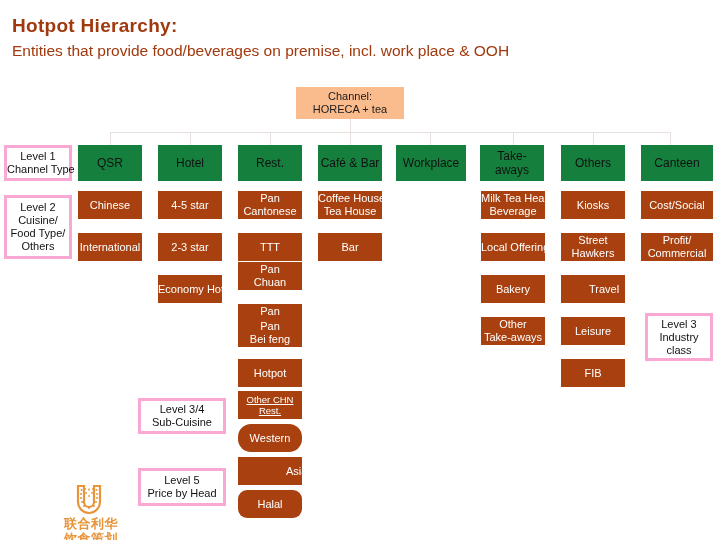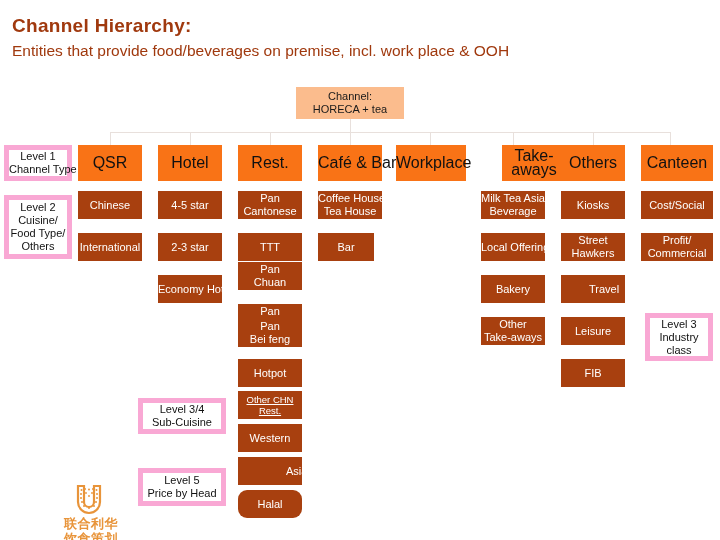--- a/index.html
+++ b/index.html
@@ -69,42 +69,42 @@
   
   .node.root {
     background: #FBBC8D;
     color: #1a1a1a;
     font-size: 11px;
     line-height: 13px;
   }
 
   
   .node.lvl1 {
-    background: #f97316;
+    background: #15803d;
     color: #111111;
-    font-size: 16px;
+    font-size: 12px;
     line-height: 14px;
   }
 
   
   .node.lvl2 {
     background: #A8400F;
     color: #ffffff;
     font-size: 11px;
     line-height: 13px;
   }
   .node.lvl2.small {
     font-size: 9.5px;
     line-height: 11px;
   }
 
   
   .node.label {
     background: #ffffff;
-    border: 5px solid #f9a8d4;
+    border: 3px solid #f9a8d4;
     color: #111111;
     font-size: 11px;
     line-height: 13px;
   }
 
   
   #brand-logo {
     position: absolute;
     left: 28px;
     top: 482px;
@@ -127,21 +127,21 @@
     font-weight: bold;
     line-height: 15px;
     letter-spacing: 0.5px;
     font-family: "DejaVu Sans", sans-serif;
   }
 </style>
 </head>
 <body>
 
 <div id="title-block">
-  <div id="page-title">Channel Hierarchy:</div>
+  <div id="page-title">Hotpot Hierarchy:</div>
   <div id="page-subtitle">Entities that provide food/beverages on premise, incl. work place &amp; OOH</div>
 </div>
 
 <div class="conn conn-v" style="left:350px; top:118px; height:28px;"></div>
 <div class="conn conn-h" style="left:110px; top:132px; width:560px;"></div>
 <div class="conn conn-v" style="left:110px; top:132px; height:14px;"></div>
 <div class="conn conn-v" style="left:190px; top:132px; height:14px;"></div>
 <div class="conn conn-v" style="left:270px; top:132px; height:14px;"></div>
 <div class="conn conn-v" style="left:350px; top:132px; height:14px;"></div>
 <div class="conn conn-v" style="left:430px; top:132px; height:14px;"></div>
@@ -207,21 +207,21 @@
 </div>
 
 <div class="node lvl1" style="left:318px; top:145px; width:64px; height:36px;justify-content:flex-end;">
   <span>Café &amp; Bar</span>
 </div>
 
 <div class="node lvl1" style="left:396px; top:145px; width:70px; height:36px;">
   <span>Workplace</span>
 </div>
 
-<div class="node lvl1" style="left:502px; top:145px; width:64px; height:36px;">
+<div class="node lvl1" style="left:480px; top:145px; width:64px; height:36px;">
   <span>
     <span>Take-</span><br>
     <span>aways</span>
   </span>
 </div>
 
 <div class="node lvl1" style="left:561px; top:145px; width:64px; height:36px;">
   <span>Others</span>
 </div>
 
@@ -275,43 +275,43 @@
 </div>
 <div class="node lvl2" style="left:238px; top:359px; width:64px; height:28px;">
   <span>Hotpot</span>
 </div>
 <div class="node lvl2 small" style="left:238px; top:391px; width:64px; height:28px;text-decoration:underline;">
   <span>
     <span>Other CHN</span><br>
     <span>Rest.</span>
   </span>
 </div>
-<div class="node lvl2" style="left:238px; top:424px; width:64px; height:28px;">
+<div class="node lvl2" style="left:238px; top:424px; width:64px; height:28px;border-radius:13px;">
   <span>Western</span>
 </div>
 <div class="node lvl2" style="left:238px; top:457px; width:64px; height:28px;padding-left:48px;">
   <span>Asian</span>
 </div>
 <div class="node lvl2" style="left:238px; top:490px; width:64px; height:28px;border-radius:9px;">
   <span>Halal</span>
 </div>
 
 <div class="node lvl2" style="left:318px; top:191px; width:64px; height:28px;">
   <span>
     <span>Coffee House</span><br>
     <span>Tea House</span>
   </span>
 </div>
-<div class="node lvl2" style="left:318px; top:233px; width:56px; height:28px;">
+<div class="node lvl2" style="left:318px; top:233px; width:64px; height:28px;">
   <span>Bar</span>
 </div>
 
 <div class="node lvl2" style="left:481px; top:191px; width:64px; height:28px;">
   <span>
-    <span>Milk Tea Asian</span><br>
+    <span>Milk Tea Head</span><br>
     <span>Beverage</span>
   </span>
 </div>
 <div class="node lvl2" style="left:481px; top:233px; width:64px; height:28px;">
   <span>Local Offering</span>
 </div>
 <div class="node lvl2" style="left:481px; top:275px; width:64px; height:28px;">
   <span>Bakery</span>
 </div>
 <div class="node lvl2" style="left:481px; top:317px; width:64px; height:28px;">

